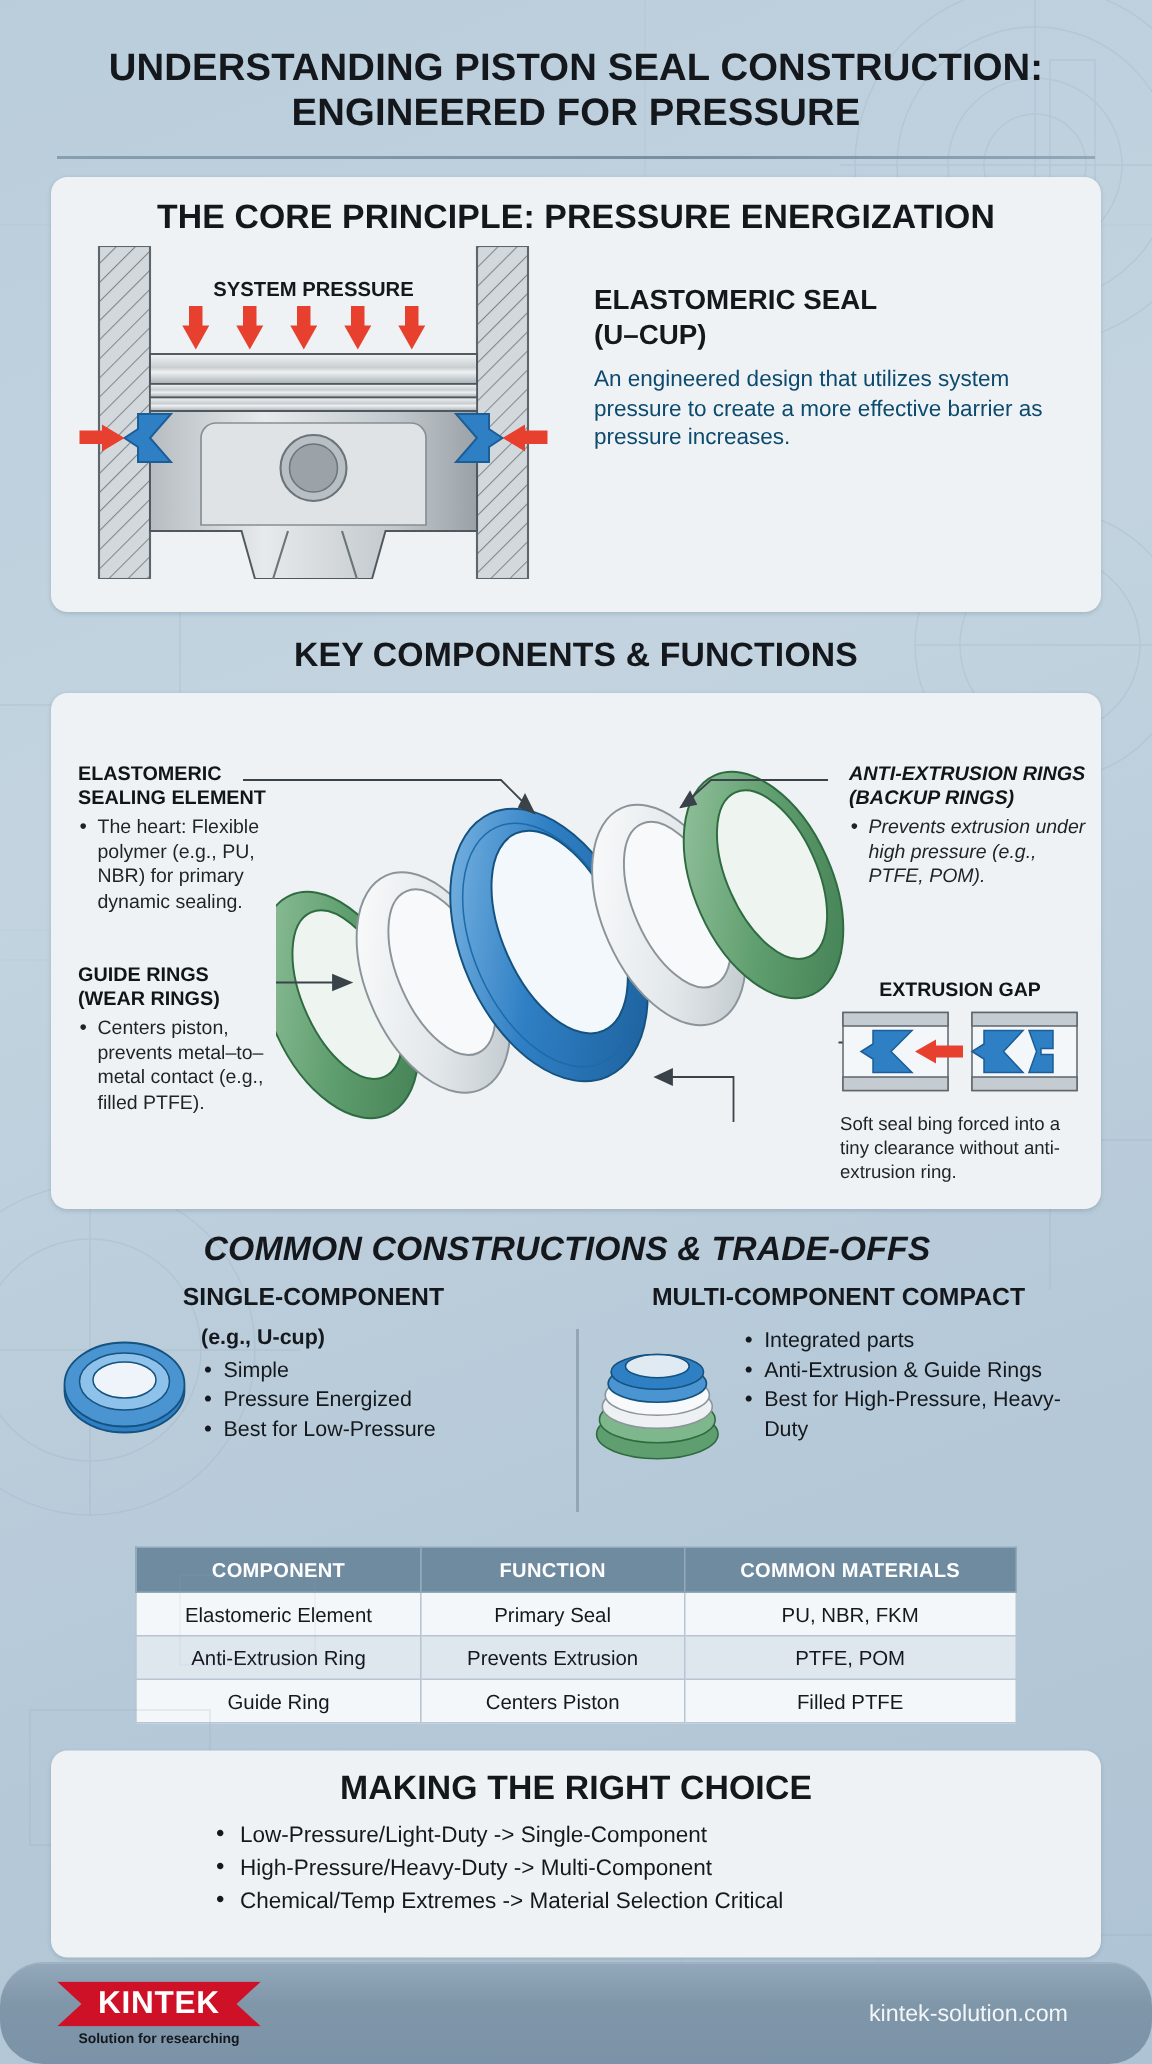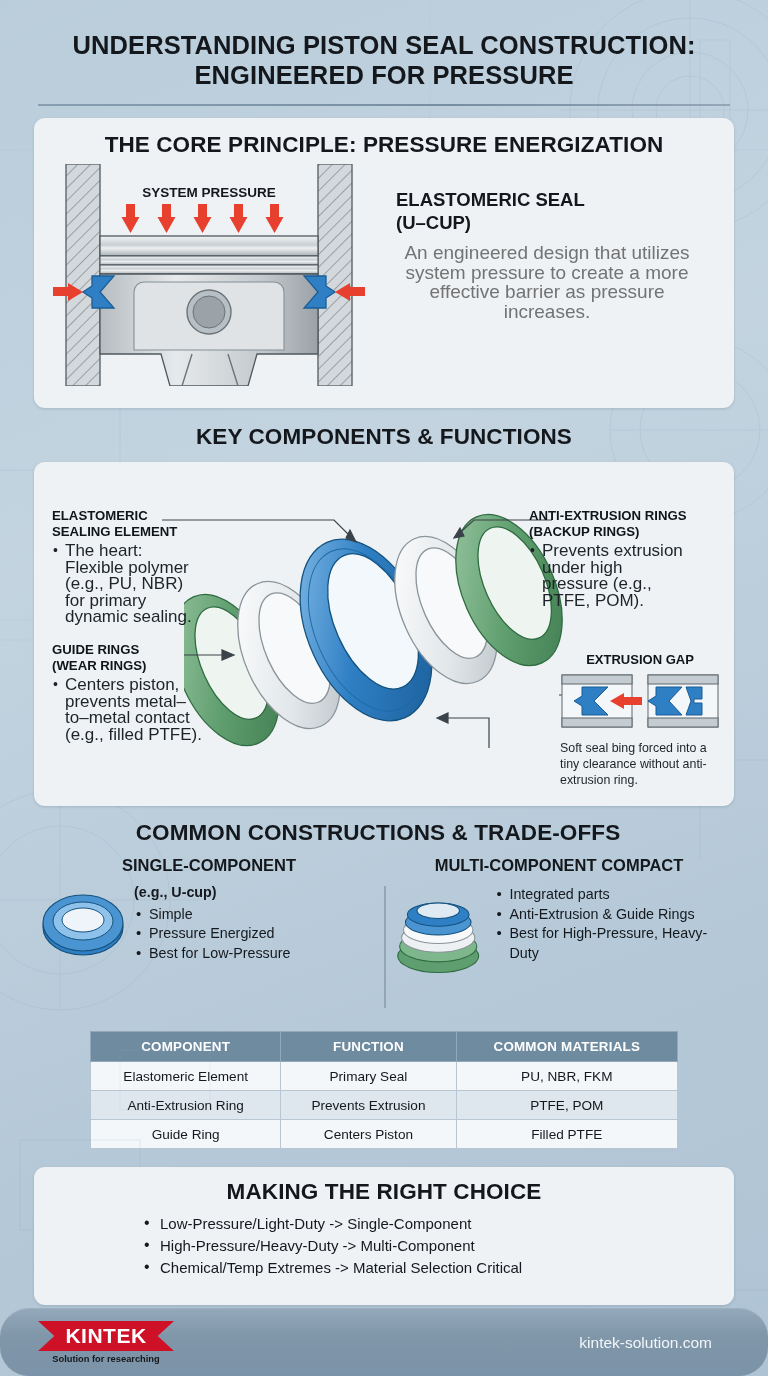--- a/index.html
+++ b/index.html
@@ -56,42 +56,42 @@
   
   #sec1 { margin: 12px 34px 0 34px; padding: 14px 0 12px 0; height: 290px; }
   #sec1 .sec-title { margin-bottom: 6px; }
   .s1-body { display: flex; padding: 0 18px; }
   .s1-fig { width: 330px; height: 222px; position: relative; }
   .s1-txt { flex: 1; padding: 24px 18px 0 14px; }
   .s1-txt h3 {
     font-size: 18.5px; line-height: 23px; font-weight: 700; color: #14181c;
     margin-bottom: 9px;
   }
-  .s1-txt p { font-size: 19px; line-height: 19.5px; color: #737373; text-align: center; }
+  .s1-txt p { font-size: 15px; line-height: 19.5px; color: #0c4a6e; }
 
   
   #sec2title { margin: 16px 0 10px 0; }
   #sec2 { margin: 12px 34px; padding: 8px 0 10px 0; height: 344px; }
   .s2-wrap { position: relative; width: 100%; height: 100%; }
   .lbl { position: absolute; }
   .lbl h4 { font-size: 13.2px; line-height: 16px; font-weight: 700; color: #10151a; }
   .lbl ul { margin-top: 3px; list-style: none; }
   .lbl li {
-    font-size: 17px; line-height: 16.5px; color: #1d2328;
+    font-size: 13px; line-height: 16.5px; color: #1d2328;
     padding-left: 13px; position: relative;
   }
   .lbl li::before {
     content: "\2022"; position: absolute; left: 1px; top: -1px; font-size: 14px;
   }
   .gap-box { position: absolute; }
   .gap-box h4 { font-size: 13px; font-weight: 700; color: #10151a; text-align: center; }
   .gap-box p { font-size: 12.4px; line-height: 16px; color: #1d2328; margin-top: 5px; }
 
   
-  #sec3title { margin: 14px 12px 10px 0; }
+  #sec3title { margin: 14px 12px 10px 0; font-style: italic; }
   #sec3 { margin: 0 34px; height: 165px; position: relative; display: flex; }
   .col { flex: 1; padding: 0 6px; }
   .col h4 {
     text-align: center; font-size: 16.5px; font-weight: 700; color: #14181c;
     margin-bottom: 8px;
   }
   .col-body { display: flex; align-items: flex-start; gap: 8px; }
   .col-body ul { list-style: none; padding-top: 2px; }
   .col-body li {
     font-size: 14.3px; line-height: 19.5px; color: #15191e;
@@ -366,21 +366,21 @@
       <div class="lbl" style="left:18px; top:172px; width:152px;">
         <h4>
           <span>GUIDE RINGS</span><br>
           <span>(WEAR RINGS)</span>
         </h4>
         <ul>
             <li>Centers piston, prevents metal–to–metal contact (e.g., filled PTFE).</li>
           </ul>
       </div>
 
-      <div class="lbl" style="left:495px; top:38px; width:158px;">
+      <div class="lbl" style="left:532px; top:38px; width:158px;font-style:italic;">
         <h4>
           <span>ANTI-EXTRUSION RINGS</span><br>
           <span>(BACKUP RINGS)</span>
         </h4>
         <ul>
             <li>Prevents extrusion under high pressure (e.g., PTFE, POM).</li>
           </ul>
       </div>
 
       <div class="gap-box" style="left:526px; top:182px; width:160px;">

